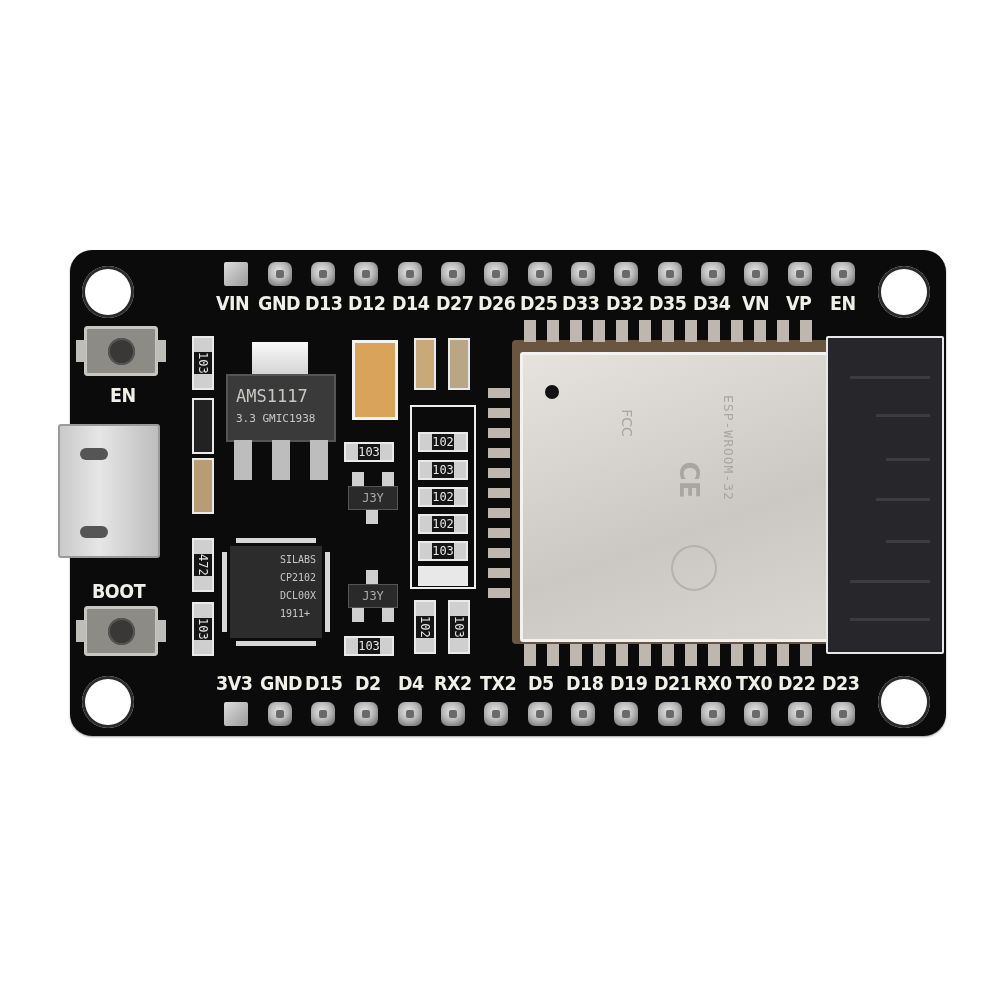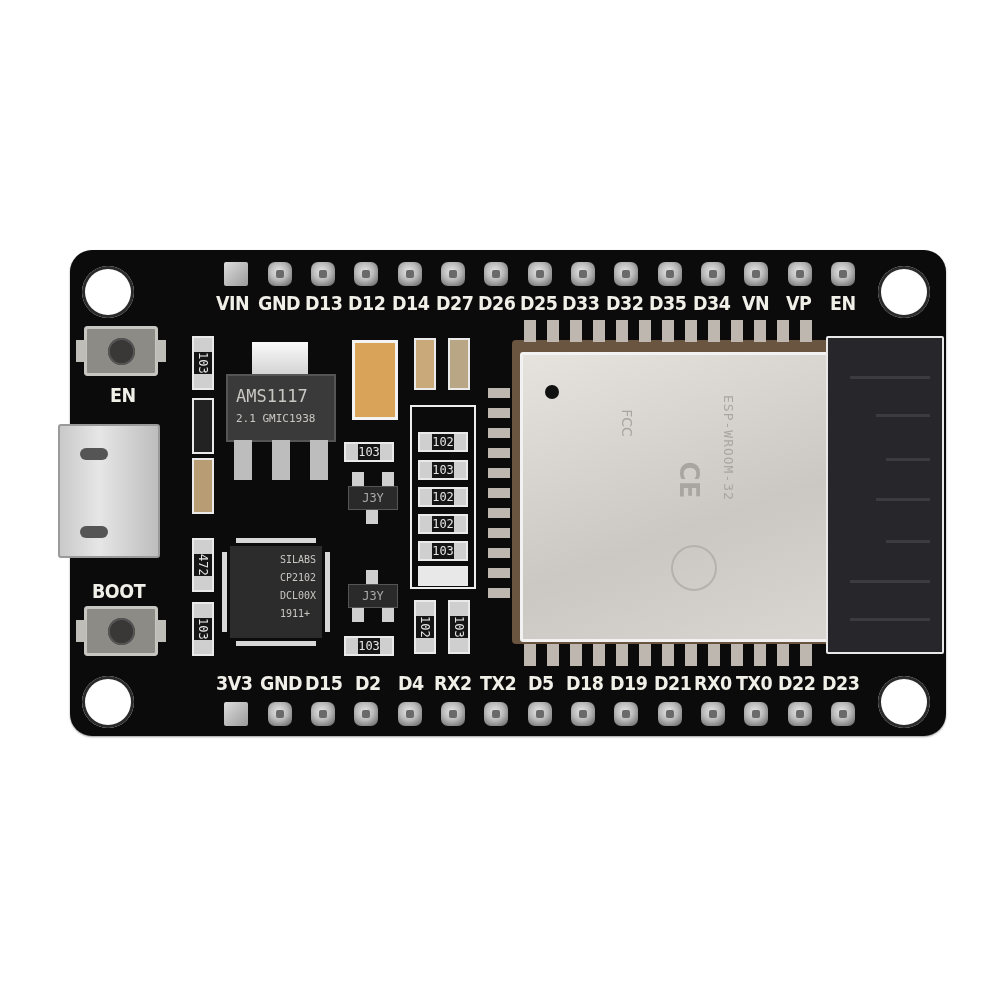--- a/index.html
+++ b/index.html
@@ -182,21 +182,21 @@
 </div>
 
 <div class="usb">
   <div class="slot" style="top:22px;"></div>
   <div class="slot" style="top:100px;"></div>
 </div>
 
 <div class="reg-tab"></div>
 <div class="reg">
   <div class="chiptext" style="left:8px;top:10px;font-size:17px;">AMS1117</div>
-  <div class="chiptext" style="left:8px;top:36px;font-size:11px;">2.1  GMIC1938</div>
+  <div class="chiptext" style="left:8px;top:36px;font-size:11px;">3.3  GMIC1938</div>
 </div>
 <div class="reg-leg" style="left:234px;"></div>
 <div class="reg-leg" style="left:272px;"></div>
 <div class="reg-leg" style="left:310px;"></div>
 
 <div class="qfn">
   <div class="chiptext" style="left:50px;top:8px;font-size:10px;">SILABS</div>
   <div class="chiptext" style="left:50px;top:26px;font-size:10px;">CP2102</div>
   <div class="chiptext" style="left:50px;top:44px;font-size:10px;">DCL00X</div>
   <div class="chiptext" style="left:50px;top:62px;font-size:10px;">1911+</div>

